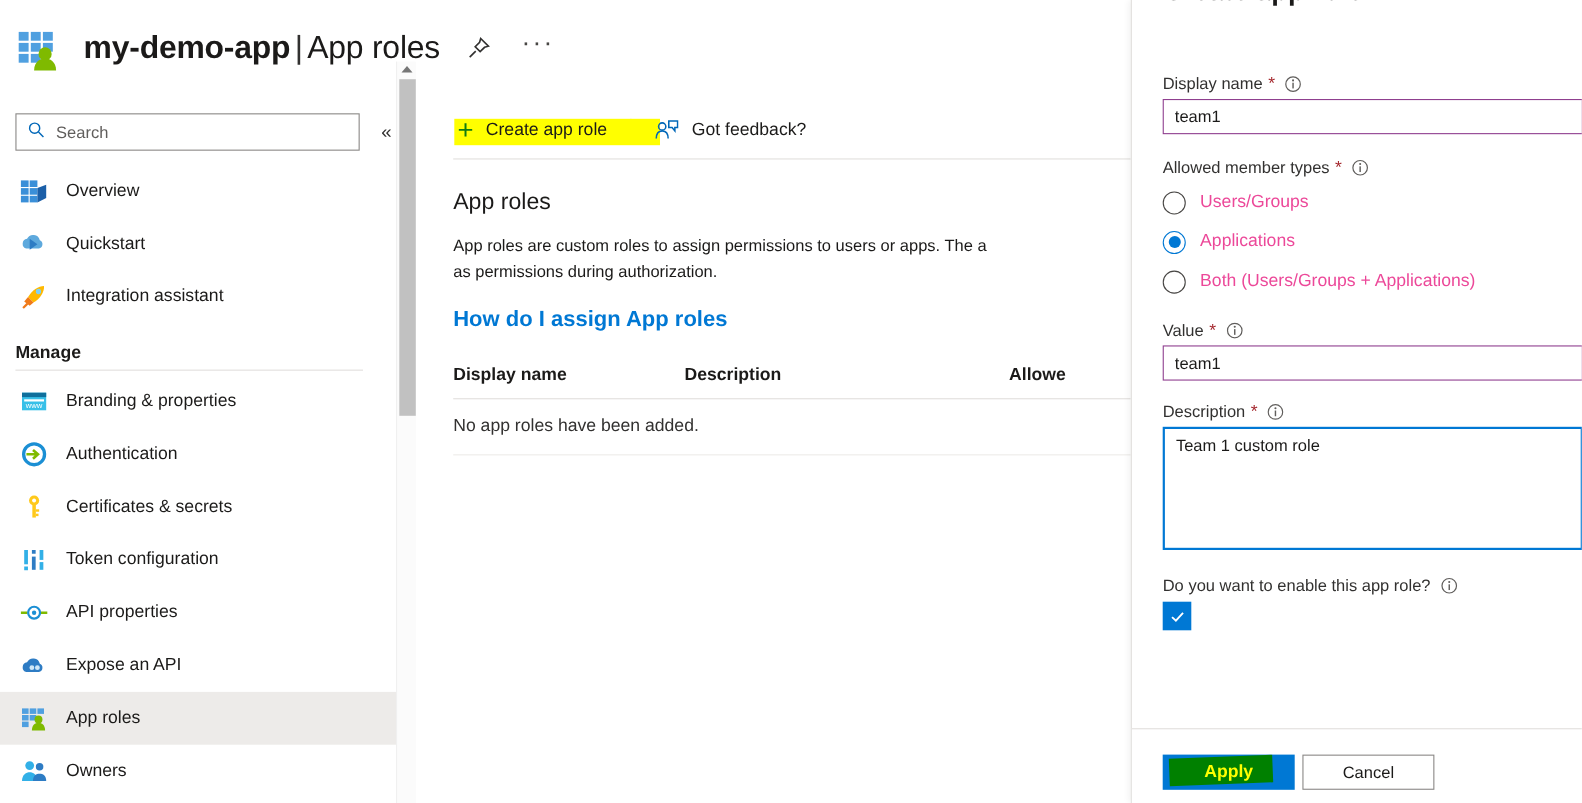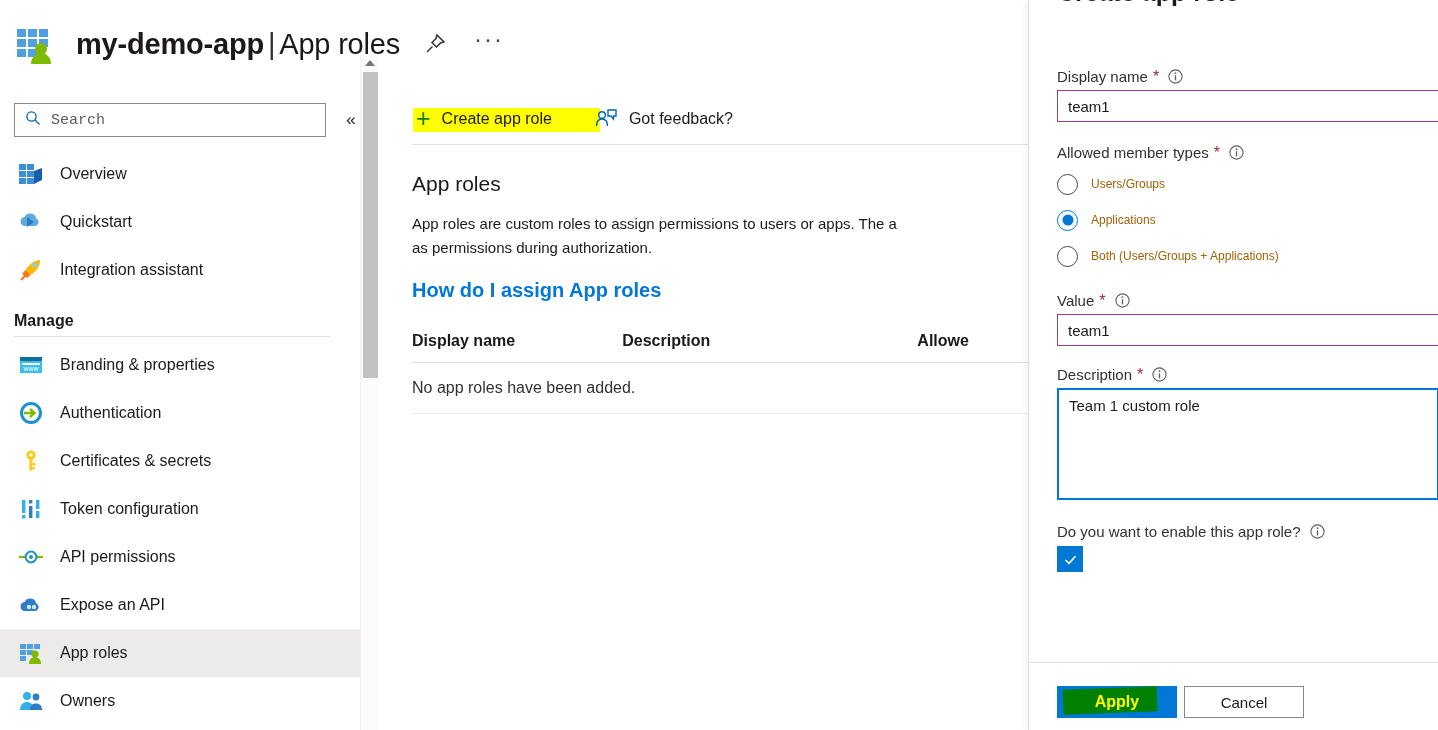--- a/index.html
+++ b/index.html
@@ -28,21 +28,21 @@
   .page-title .sep { font-weight: 300; color: #323130; padding: 0 4px; }
   .page-title .sub  { font-weight: 400; color: #1b1a19; }
   .hdr-icon { margin-left: 24px; cursor: pointer; display: flex; align-items: center; }
   .hdr-ellipsis {
     margin-left: 28px; font-size: 24px; color: #484644; line-height: 10px;
     letter-spacing: 2px; cursor: pointer; padding-bottom: 10px;
   }
 
   
   .sidebar { position: absolute; left: 0; top: 96px; width: 360px; height: 634px; }
-  .search-row { display: flex; align-items: center; padding: 0 0 0 14px; height: 48px; font-family: Liberation Mono, monospace; }
+  .search-row { display: flex; align-items: center; padding: 0 0 0 14px; height: 48px; }
   .search-box {
     position: relative; width: 314px; height: 34px;
     border: 1px solid #8a8886; background: #fff; display: flex; align-items: center;
   }
   .search-box .mag { margin-left: 10px; flex: 0 0 16px; }
   .search-box input {
     border: 0; outline: 0; font-size: 15px; font-family: inherit;
     color: #323130; margin-left: 8px; width: 250px; background: transparent;
   }
   .search-box input::placeholder { color: #605e5c; }
@@ -158,21 +158,21 @@
   .radio {
     width: 21px; height: 21px; border-radius: 50%; border: 1.5px solid #484644;
     background: #fff; flex: 0 0 21px; margin-right: 13px; position: relative;
   }
   .radio.checked { border-color: #0078d4; border-width: 1.5px; }
   .radio.checked::after {
     content: ""; position: absolute; left: 50%; top: 50%;
     width: 11px; height: 11px; border-radius: 50%; background: #0078d4;
     transform: translate(-50%,-50%);
   }
-  .radio-label { font-size: 12px; color: #a16207; white-space: nowrap; }
+  .radio-label { font-size: 16px; color: #ec4899; white-space: nowrap; }
 
   .checkbox {
     width: 26px; height: 26px; background: #0078d4; display: flex;
     align-items: center; justify-content: center; cursor: pointer; margin-top: 6px;
   }
 
   .panel-footer {
     position: absolute; left: 0; top: 662px; width: 410px; height: 68px;
     border-top: 1px solid #e1dfdd; background: #fff;
   }
@@ -339,21 +339,21 @@
 
       <div class="nav-item">
         <span class="nav-ico">
           <svg width="26" height="26" viewBox="0 0 26 26">
             <line x1="1" y1="13" x2="7" y2="13" stroke="#7fba00" stroke-width="2.2"></line>
             <line x1="19" y1="13" x2="25" y2="13" stroke="#7fba00" stroke-width="2.2"></line>
             <circle cx="13" cy="13" r="5.4" stroke="#1b8fd4" stroke-width="2" fill="none"></circle>
             <circle cx="13" cy="13" r="2" fill="#1b8fd4"></circle>
           </svg>
         </span>
-        <span class="nav-label">API permissions</span>
+        <span class="nav-label">API properties</span>
       </div>
 
       <div class="nav-item">
         <span class="nav-ico">
           <svg width="26" height="26" viewBox="0 0 26 26">
             <path d="M6 19 a4.6 4.6 0 0 1 0.6 -9 a6.2 6.2 0 0 1 11.6 1.4 a4 4 0 0 1 -0.9 7.6 Z" fill="#2e7cc4"></path>
             <circle cx="11" cy="15" r="2.2" fill="#cfe7f7"></circle>
             <circle cx="16" cy="15" r="2.2" fill="#cfe7f7"></circle>
           </svg>
         </span>

